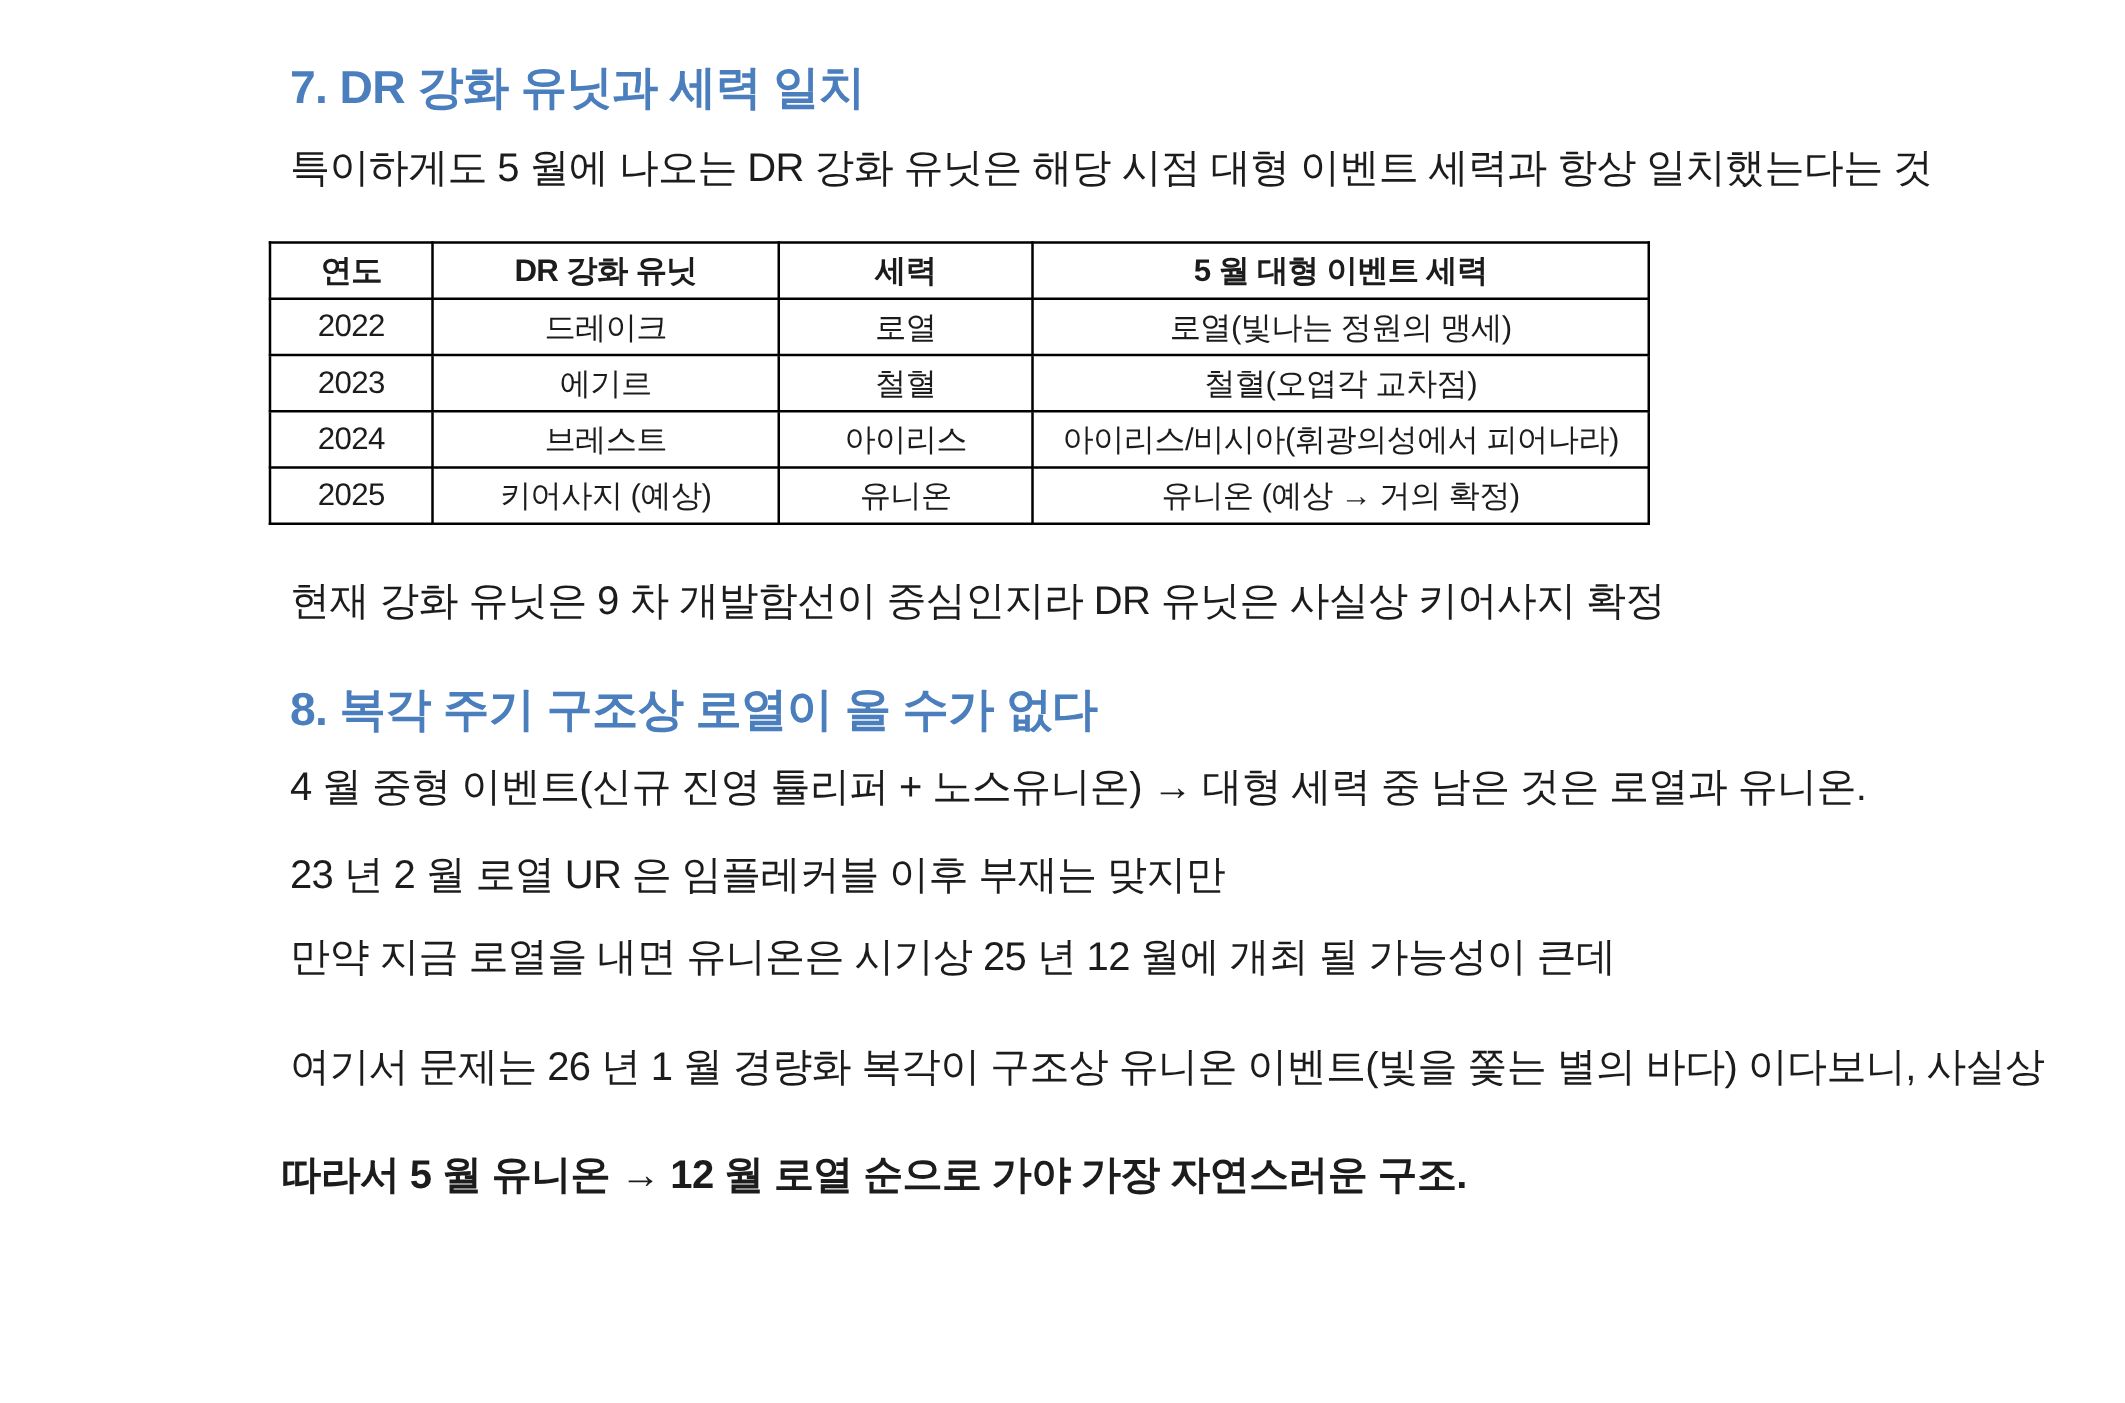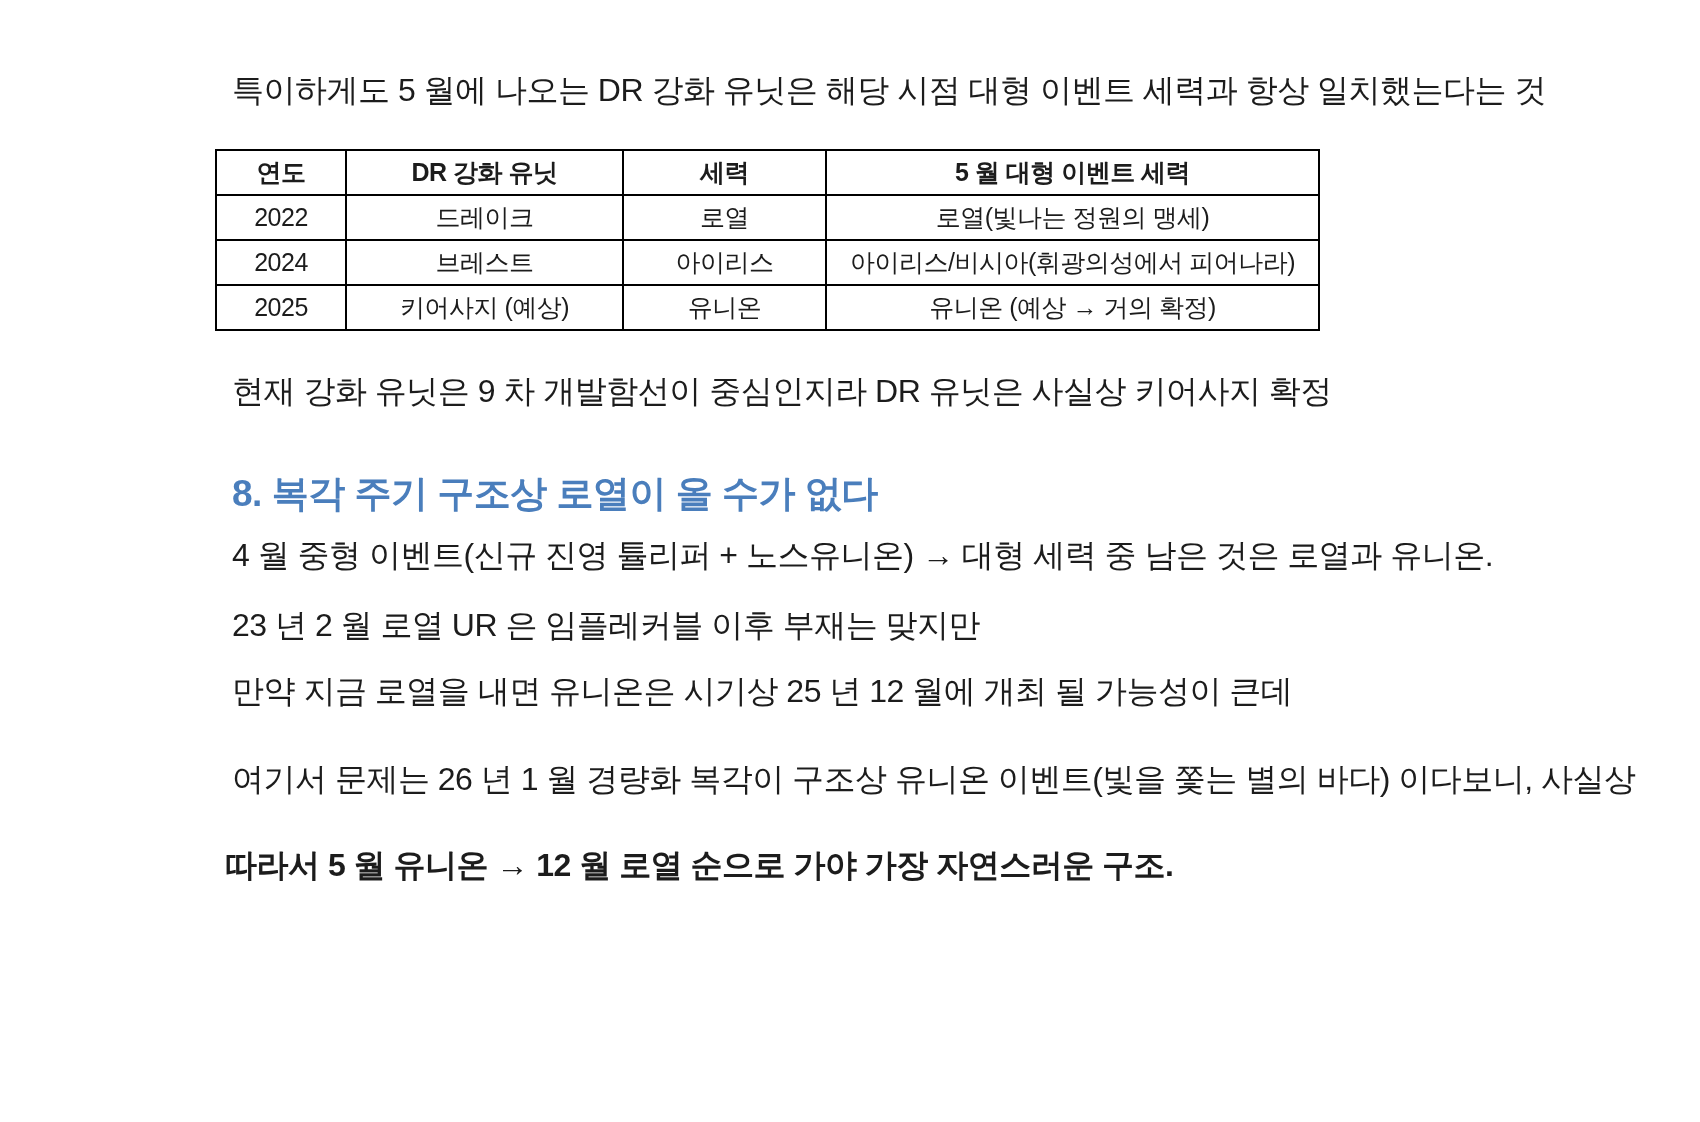--- a/index.html
+++ b/index.html
@@ -23,21 +23,21 @@
     letter-spacing: -0.5px;
   }
   p.body {
     font-size: 32px;
     line-height: 32px;
     margin: 0 0 0 17px;
     letter-spacing: -0.5px;
   }
   #intro        { margin-top: 26px; }
   #note         { margin-top: 44px; }
-  #heading-8    { margin-top: 65px; }
+  #heading-8    { margin-top: 50px; }
   #para-0       { margin-top: 23px; }
   #para-1       { margin-top: 38px; }
   #para-2       { margin-top: 34px; }
   #para-3       { margin-top: 56px; }
   #para-4       { margin-top: 38px; }
   #conclusion   { margin-top: 54px; font-weight: bold; margin-left: 10px; }
   table.dr-table {
     border-collapse: collapse;
     table-layout: fixed;
     margin-top: 43px;
@@ -58,20 +58,21 @@
     overflow: hidden;
     white-space: nowrap;
   }
   table.dr-table th { font-weight: bold; }
 </style>
 </head>
 <body>
 
 <div class="page">
 
+  <h1 class="sec-heading" id="heading-7">7. DR 강화 유닛과 세력 일치</h1>
 
   <p class="body" id="intro">특이하게도 5 월에 나오는 DR 강화 유닛은 해당 시점 대형 이벤트 세력과 항상 일치했는다는 것</p>
 
   <table class="dr-table">
     <colgroup>
       <col class="c0">
         <col class="c1">
         <col class="c2">
         <col class="c3">
     </colgroup>
@@ -82,20 +83,26 @@
         <th>세력</th>
         <th>5 월 대형 이벤트 세력</th>
       </tr>
     </thead>
     <tbody>
       <tr>
         <td>2022</td>
         <td>드레이크</td>
         <td>로열</td>
         <td>로열(빛나는 정원의 맹세)</td>
+      </tr>
+      <tr>
+        <td>2023</td>
+        <td>에기르</td>
+        <td>철혈</td>
+        <td>철혈(오엽각 교차점)</td>
       </tr>
       <tr>
         <td>2024</td>
         <td>브레스트</td>
         <td>아이리스</td>
         <td>아이리스/비시아(휘광의성에서 피어나라)</td>
       </tr>
       <tr>
         <td>2025</td>
         <td>키어사지 (예상)</td>

